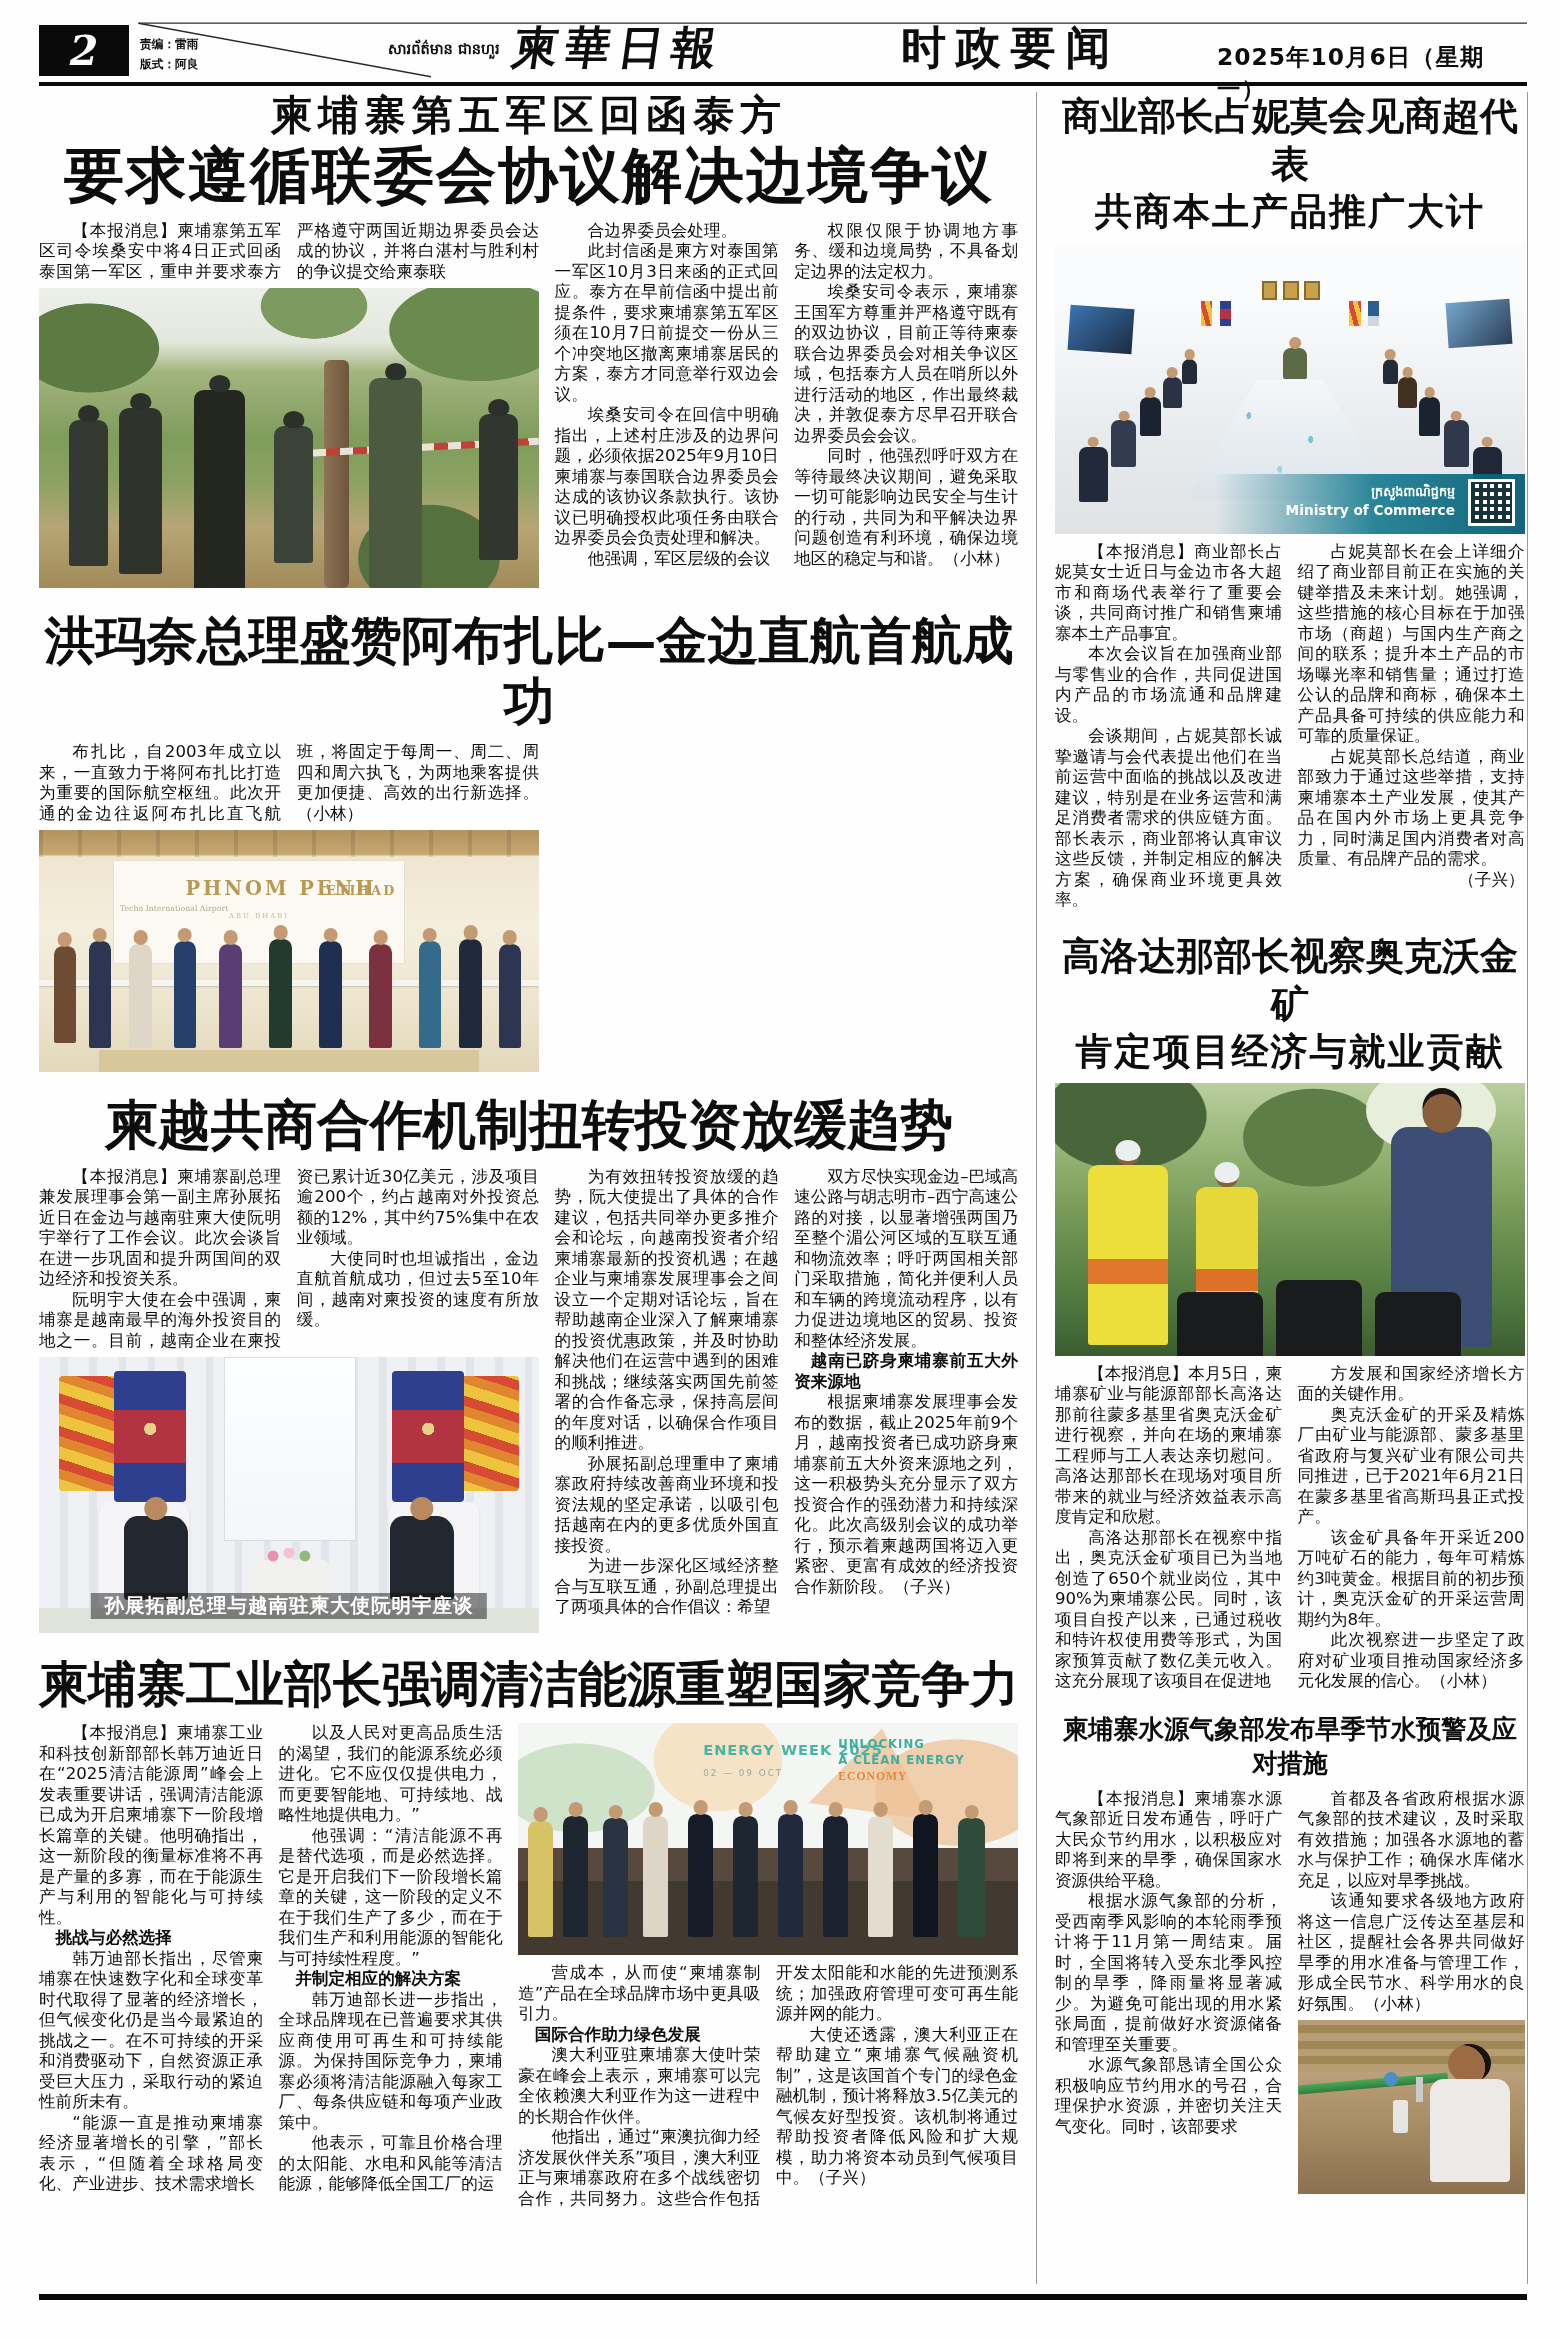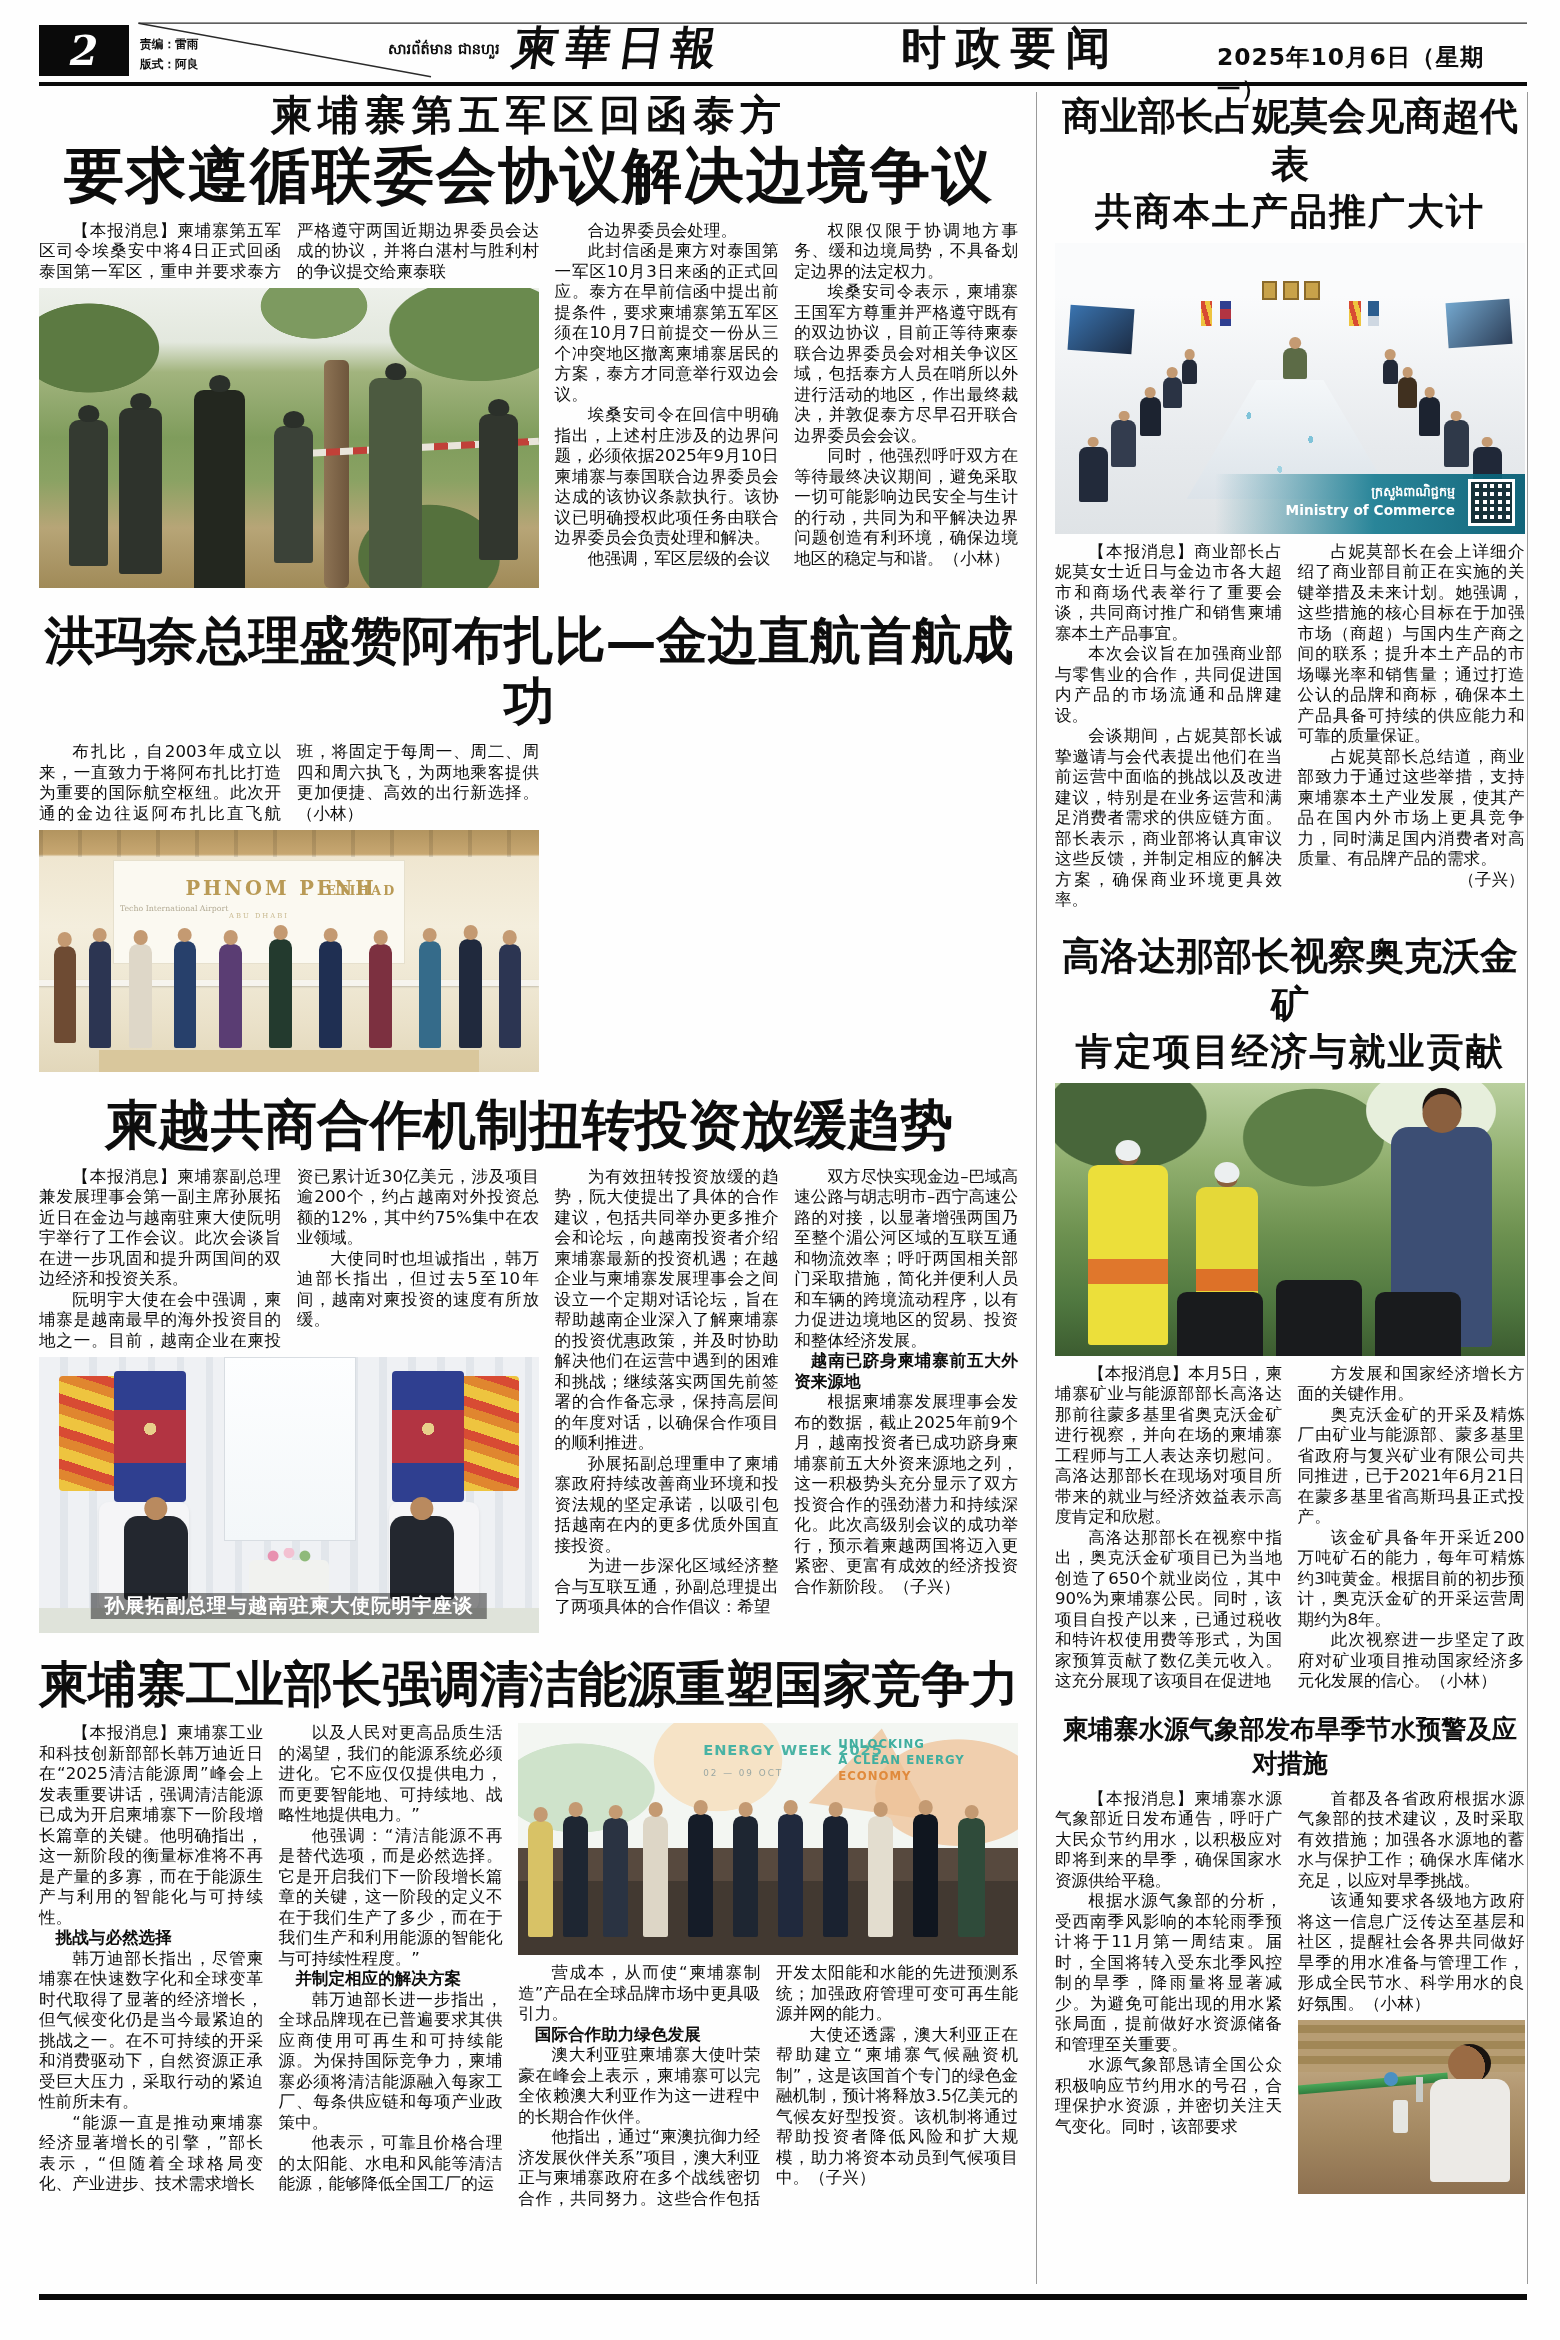--- a/index.html
+++ b/index.html
@@ -104,21 +104,21 @@
   .p4{height:232px;background:
       radial-gradient(117px 68px at 12% 28%,#cfe3cb 0 65%,transparent 66%),
       radial-gradient(98px 78px at 40% 16%,#f6e3c6 0 65%,transparent 66%),
       radial-gradient(137px 88px at 88% 30%,#f0cfae 0 60%,transparent 61%),
       linear-gradient(180deg,#f3f6f2 0 54%,#57493e 54% 68%,#423931 68% 100%);}
   .tri4{position:absolute;right:16%;top:2%;width:0;height:0;opacity:.75;transform:rotate(8deg);
       border-left:62px solid transparent;border-right:62px solid transparent;border-bottom:84px solid #eec297;}
   .bt4a{position:absolute;left:37%;top:7%;color:#49b3a4;font-weight:bold;font-size:14.6px;letter-spacing:1px;}
   .bt4b{position:absolute;left:37%;top:17%;color:#9aa7a3;font-size:8.8px;letter-spacing:2px;}
   .bt4c{position:absolute;left:64%;top:6%;color:#3fae9f;font-weight:bold;font-size:11.7px;line-height:1.35;letter-spacing:1px;}
-  .bt4c .eco{color:#e08a3c;}
+  .bt4c .eco{color:#e08a3c;font-family:Liberation Serif, serif;}
   
   .p5{height:291px;background:linear-gradient(180deg,#fafbfc 0 18%,#f1f3f5 42%,#e7eaed 70%,#dfe3e6 100%);}
   .tv{position:absolute;width:64px;height:45px;background:linear-gradient(135deg,#3a74b0,#1c2c44);}
   .pf{position:absolute;top:13%;width:15.6px;height:19.5px;background:#c8a24a;box-shadow:0 0 0 2px #8a6a2a inset;}
   .mf{position:absolute;top:20%;width:11.7px;height:25px;}
   .tb5{position:absolute;left:28%;right:28%;top:47%;bottom:12%;
       clip-path:polygon(34% 0,66% 0,100% 100%,0 100%);
       background:linear-gradient(180deg,#f4f7f9,#dce3e9);}
   .tb5::after{content:"";position:absolute;inset:0;
       background:radial-gradient(3.9px 5.9px at 30% 30%,#7fc3d9 0 60%,transparent 61%),
@@ -263,21 +263,21 @@
       </div>
     </div>
 
     <div class="art">
       <div class="hlserif hl3">柬越共商合作机制扭转投资放缓趋势</div>
       <div class="body">
         <div class="wrap">
           <div class="twocol">
               <p>【本报消息】柬埔寨副总理兼发展理事会第一副主席孙展拓近日在金边与越南驻柬大使阮明宇举行了工作会议。此次会谈旨在进一步巩固和提升两国间的双边经济和投资关系。</p>
               <p>阮明宇大使在会中强调，柬埔寨是越南最早的海外投资目的地之一。目前，越南企业在柬投资已累计近30亿美元，涉及项目逾200个，约占越南对外投资总额的12%，其中约75%集中在农业领域。</p>
-              <p>大使同时也坦诚指出，韩万迪部长指出，但过去5至10年间，越南对柬投资的速度有所放缓。</p>
+              <p>大使同时也坦诚指出，金边直航首航成功，但过去5至10年间，越南对柬投资的速度有所放缓。</p>
             </div>
           <div class="ph p3">
             <div class="win3"></div>
             <div class="flagY" style="left:4%;top:7%;"></div>
             <div class="flagB" style="left:15%;top:5%;"></div>
             <div class="flagY" style="right:4%;top:7%;"></div>
             <div class="flagB" style="right:15%;top:5%;"></div>
             <div class="chair3" style="left:12%;bottom:8%;"></div>
             <div class="chair3" style="right:12%;bottom:8%;"></div>
             <div class="man" style="left:17%;bottom:12%;"></div>

